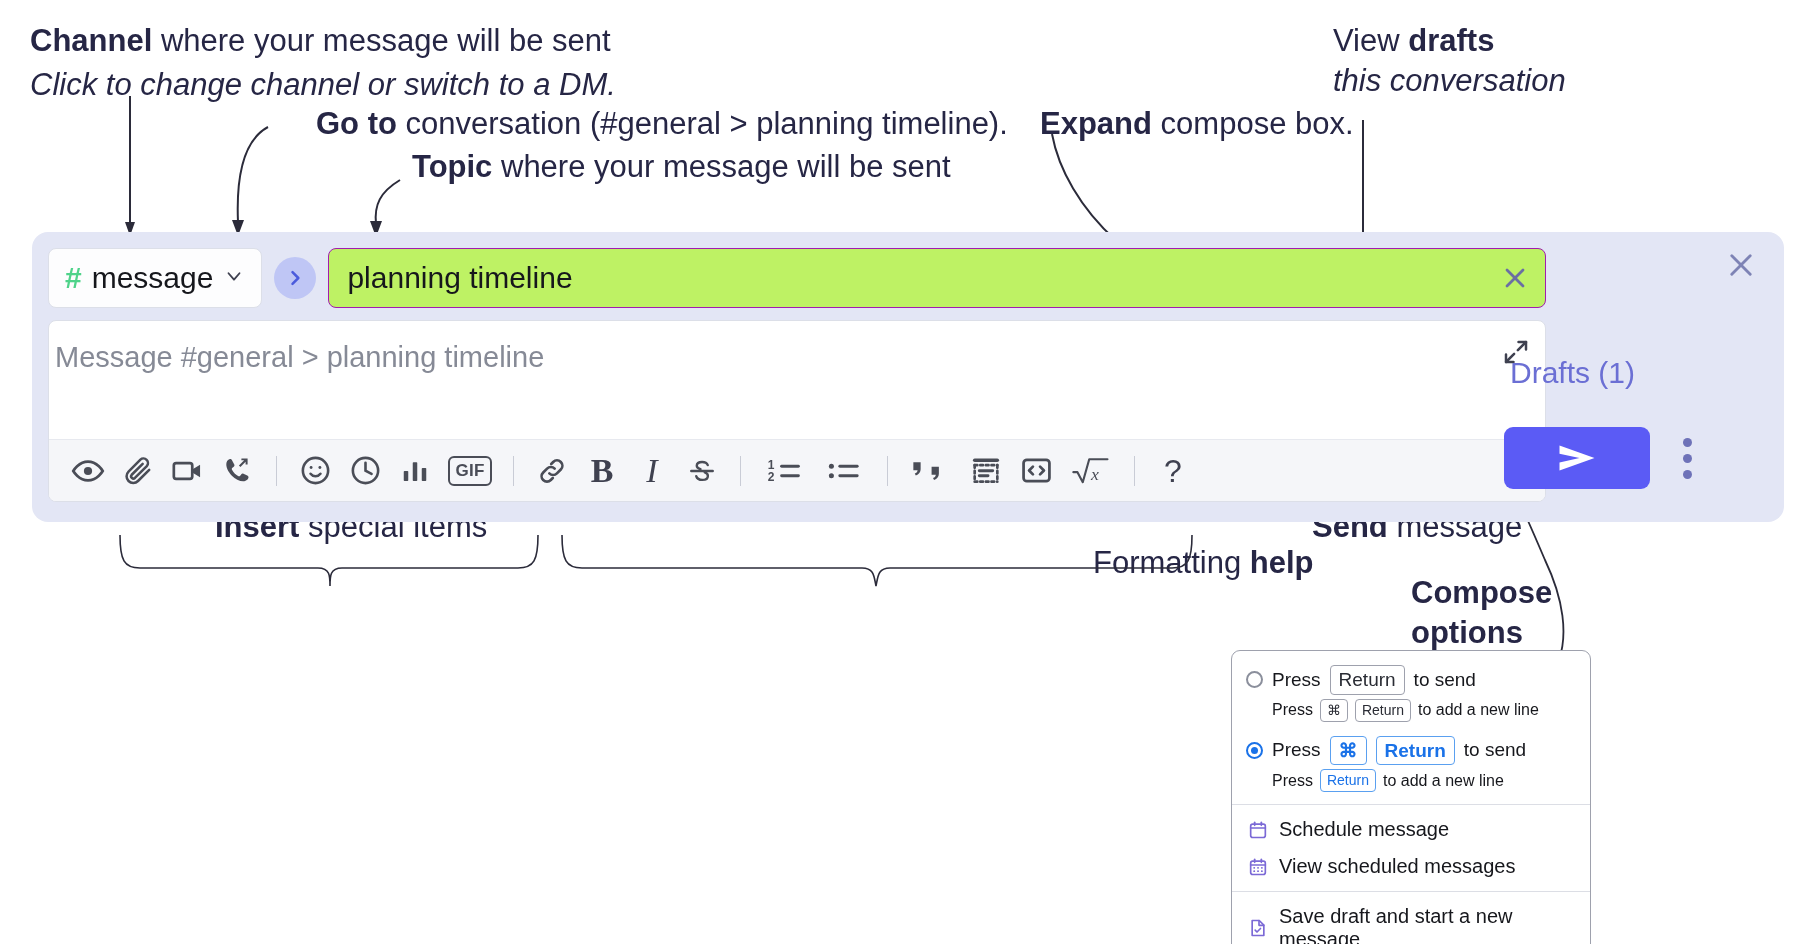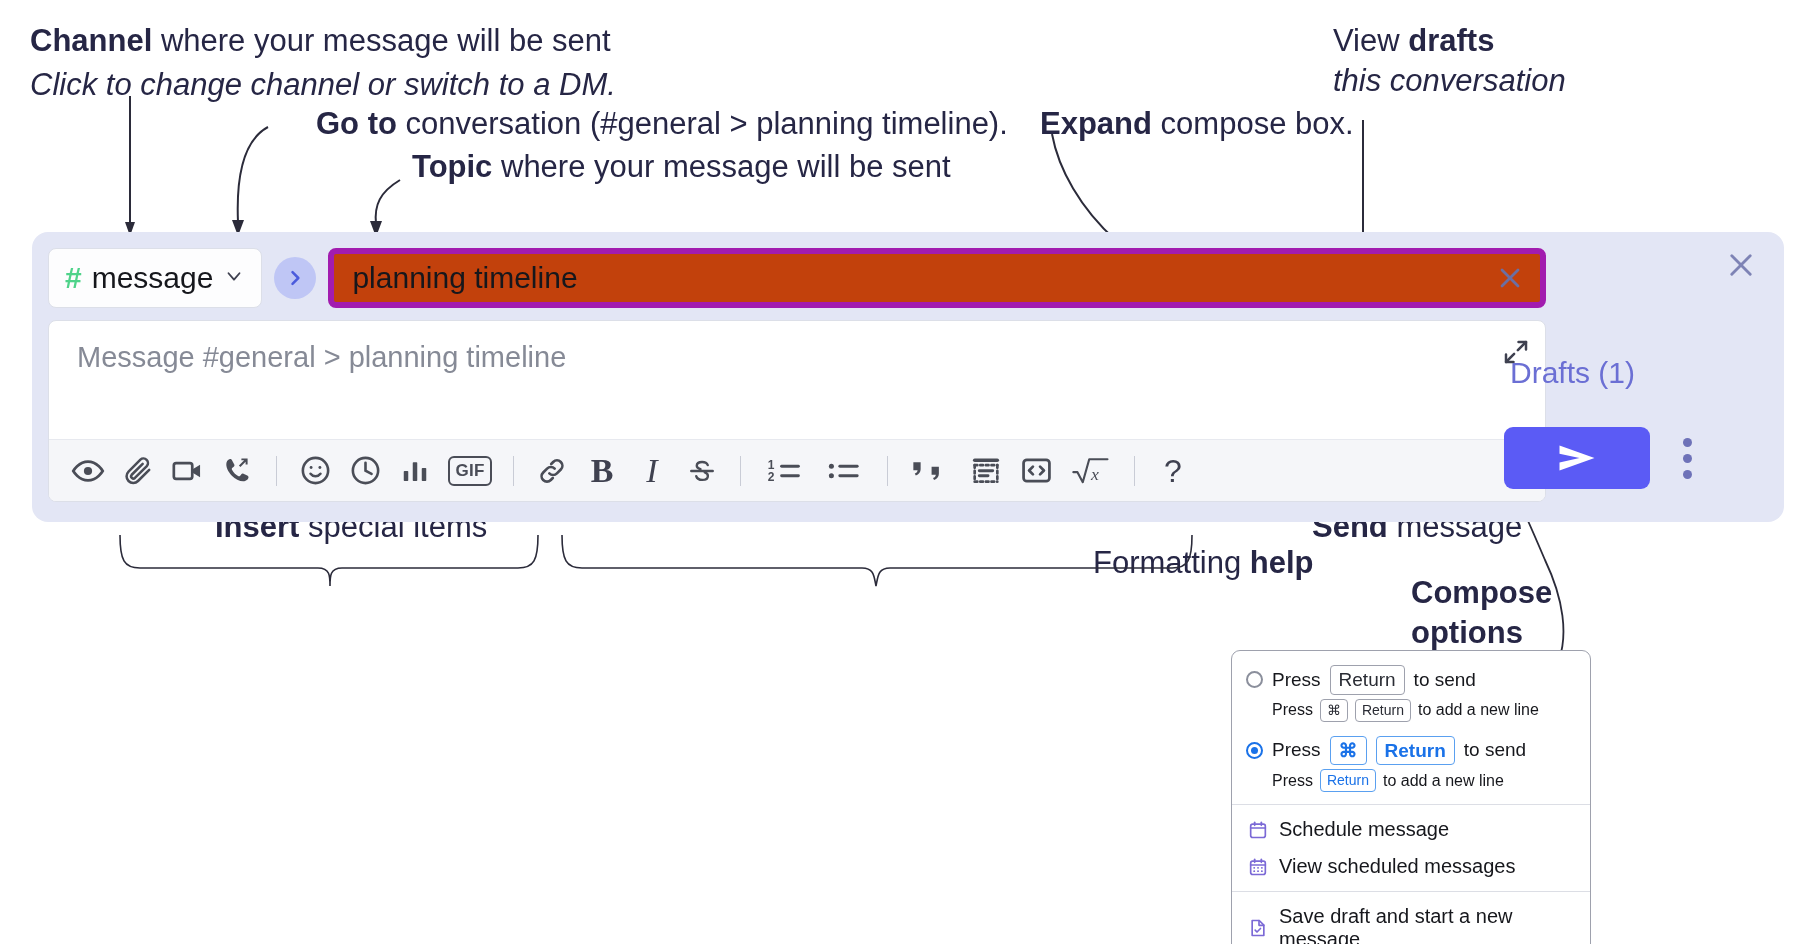--- a/index.html
+++ b/index.html
@@ -51,41 +51,41 @@
     width: 42px; height: 42px; margin: 0 12px;
     border-radius: 50%;
     background: #bfc6f5;
     display: flex; align-items: center; justify-content: center;
     cursor: pointer; flex: none;
   }
   .gotoBtn svg { display: block; }
 
   .topicField {
     flex: 1; height: 60px;
-    background: #c2410c;
-    border: 6px solid #a21caf;
+    background: #bef264;
+    border: 1px solid #a21caf;
     border-radius: 8px;
     display: flex; align-items: center;
     padding: 0 14px 0 18px;
     justify-content: center;
   }
   .topicText { font-size: 30px; color: #16171c; flex: 1; }
   .clearBtn { cursor: pointer; color: #6b6fa3; display:flex; }
 
   .msgBox {
     margin-top: 12px;
     height: 182px;
     background: #ffffff;
     border: 1px solid #dcdfe8;
     border-radius: 8px;
     position: relative;
     overflow: hidden;
   }
   .msgPlaceholder {
-    position: absolute; left: 28px; top: 20px;
+    position: absolute; left: 6px; top: 20px;
     font-size: 29px; color: #868a96;
   }
   .expandBtn {
     position: absolute; right: 14px; top: 16px;
     cursor: pointer; color: #3f4150;
   }
 
   .toolbar {
     position: absolute; left: 0; right: 0; bottom: 0;
     height: 62px;

